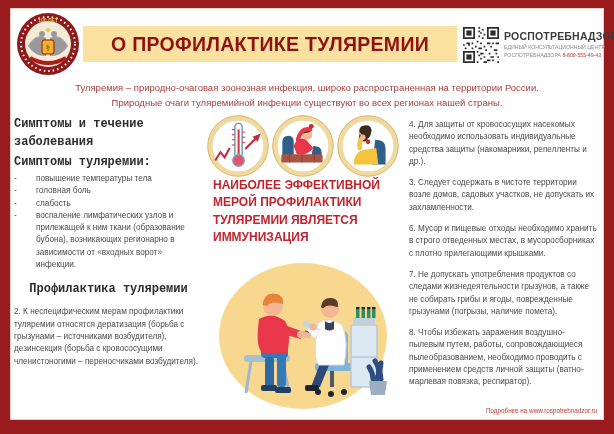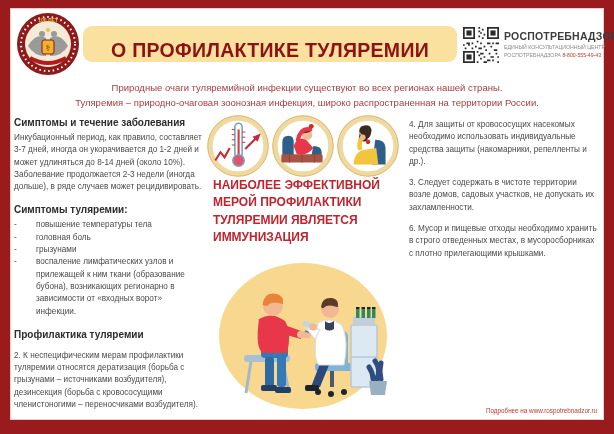--- a/index.html
+++ b/index.html
@@ -9,43 +9,43 @@
     background:#9a1b1e; overflow:hidden;
   }
   .card {
     position:absolute; left:10px; top:8px; width:594px; height:412px;
     background:#ffffff; border:1px solid #e9cfc9;
   }
   
   .emblem { position:absolute; left:5px; top:3px; width:64px; height:64px; }
   .banner {
     position:absolute; left:72px; top:17px; width:374px; height:36px;
-    background:#fae1a0; display:flex; align-items:flex-end; justify-content:center;border-radius:9px;
+    background:#fae1a0; display:flex; align-items:center; justify-content:center;
   }
   .banner h1 {
     font-size:19.5px; font-weight:bold; color:#8e1212; letter-spacing:0.3px;
   }
   .agency { position:absolute; left:452px; top:18px; width:140px; display:flex; gap:5px; }
   .qr { width:36px; height:36px; flex:0 0 36px; }
   .agency-text { padding-top:3px; }
   .agency-name { font-size:10.5px; font-weight:bold; color:#3c3c3c; letter-spacing:0.2px; }
   .agency-sub { font-size:5.2px; color:#8a8a8a; margin-top:2px; line-height:1.5; }
   .agency-sub .phone { color:#c0392b; }
   
   .intro {
     position:absolute; left:0; top:72px; width:100%;
     text-align:center; color:#a73e3e; font-size:9.5px; line-height:1.55;
   }
   
   .col { position:absolute; top:102px; font-size:8.2px; color:#4a4a4a; line-height:1.5; }
   .col-left  { left:3px;   width:189px; padding-top:4px; }
   .col-mid   { left:196px; width:192px; padding-top:4px; }
   .col-right { left:398px; width:190px; padding-top:8px; }
-  .sec-h { font-weight:bold; color:#2d2d2d; font-size:10px; margin-bottom:2px; }
-  .sec-h.mb { margin-bottom:8px; }
+  .sec-h { font-weight:bold; color:#2d2d2d; font-size:12px; margin-bottom:2px;font-family:Liberation Mono, monospace; }
+  .sec-h.mb { margin-bottom:8px;text-align:center; }
   .para { margin-bottom:9px; }
   ul.symptoms { list-style:none; margin-bottom:9px; }
   ul.symptoms li { display:flex; }
   ul.symptoms .dash { width:6px; flex:0 0 6px; }
   ul.symptoms .stext { flex:1; padding-left:16px; }
   
   .icons-row { display:flex; justify-content:center; gap:3px; }
   .icons-row svg { width:62px; height:62px; }
   .caption {
     padding:0 6px; text-align:left;
@@ -112,41 +112,40 @@
         <div class="agency-name">РОСПОТРЕБНАДЗОР</div>
         <div class="agency-sub">
           <span>ЕДИНЫЙ КОНСУЛЬТАЦИОННЫЙ ЦЕНТР</span><br>
           <span>РОСПОТРЕБНАДЗОРА</span>
           <span class="phone">8-800-555-49-43</span>
         </div>
       </div>
     </div>
 
     <div class="intro">
+      <div>Туляремия – природно-очаговая зоонозная инфекция, широко распространенная на территории России.</div>
       <div>Природные очаги туляремийной инфекции существуют во всех регионах нашей страны.</div>
-      <div>Туляремия – природно-очаговая зоонозная инфекция, широко распространенная на территории России.</div>
     </div>
 
     <div class="col col-left">
       <div class="sec-h">Симптомы и течение заболевания</div>
-      <div class="para">Инкубационный период, как правило, составляет 3-7 дней, иногда он укорачивается до 1-2 дней и может удлиняться до 8-14 дней (около 10%). Заболевание продолжается 2-3 недели (иногда дольше), в ряде случаев может рецидивировать.</div>
 
       <div class="sec-h">Симптомы туляремии:</div>
       <ul class="symptoms">
         <li>
           <span class="dash">-</span>
           <span class="stext">повышение температуры тела</span>
         </li>
         <li>
           <span class="dash">-</span>
           <span class="stext">головная боль</span>
         </li>
         <li>
           <span class="dash">-</span>
-          <span class="stext">грызунами</span>
+          <span class="stext">слабость</span>
         </li>
         <li>
           <span class="dash">-</span>
           <span class="stext">воспаление лимфатических узлов и прилежащей к ним ткани (образование бубона), возникающих регионарно в зависимости от «входных ворот» инфекции.</span>
         </li>
       </ul>
 
       <div class="sec-h mb">Профилактика туляремии</div>
       <div class="para">2.  К неспецифическим мерам профилактики туляремии относятся дератизация (борьба с грызунами – источниками возбудителя), дезинсекция (борьба с кровососущими членистоногими – переносчиками возбудителя).</div>
     </div>
@@ -261,18 +260,20 @@
 
         <path d="M158 100 q6 8 2 18 M164 102 q-2 8 0 16 M152 106 q4 6 4 12" stroke="#2e4d80" stroke-width="5" fill="none" stroke-linecap="round"></path>
         <path d="M152 120 h18 l-2 14 h-14 z" fill="#9ab0c0"></path>
       </svg>
     </div>
 
     <div class="col col-right">
       <div class="para">4. Для защиты от кровососущих насекомых необходимо использовать индивидуальные средства защиты (накомарники, репелленты и др.).</div>
       <div class="para">3. Следует содержать в чистоте территории возле домов, садовых участков, не допускать их захламленности.</div>
       <div class="para">6. Мусор и пищевые отходы необходимо хранить в строго отведенных местах, в мусоросборниках с плотно прилегающими крышками.</div>
+      <div class="para">7. Не допускать употребления продуктов со следами жизнедеятельности грызунов, а также не собирать грибы и ягоды, поврежденные грызунами (погрызы, наличие помета).</div>
+      <div class="para">8. Чтобы избежать заражения воздушно-пылевым путем, работы, сопровождающиеся пылеобразованием, необходимо проводить с применением средств личной защиты (ватно-марлевая повязка, респиратор).</div>
     </div>
 
     <a class="footer-link" href="#">Подробнее на www.rospotrebnadzor.ru</a>
 
   </div>
 </div>
 
 </body></html>

